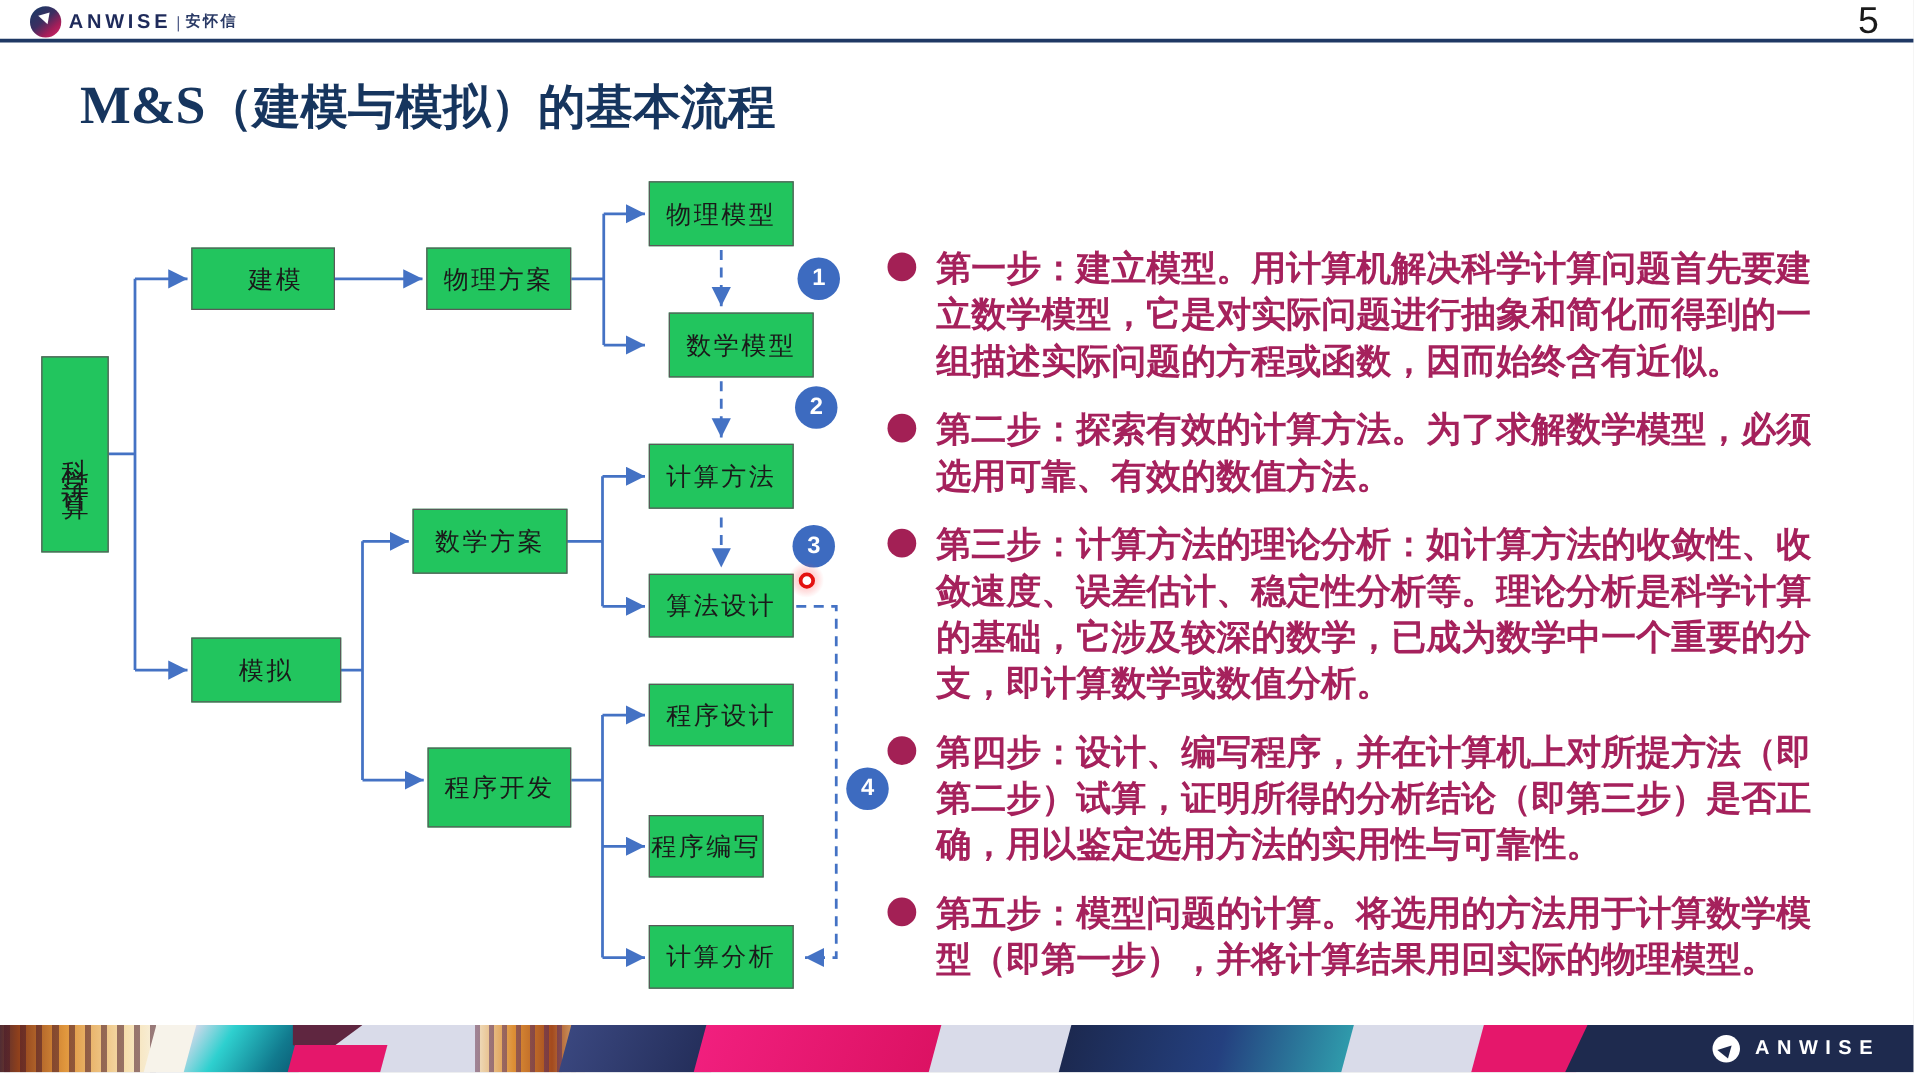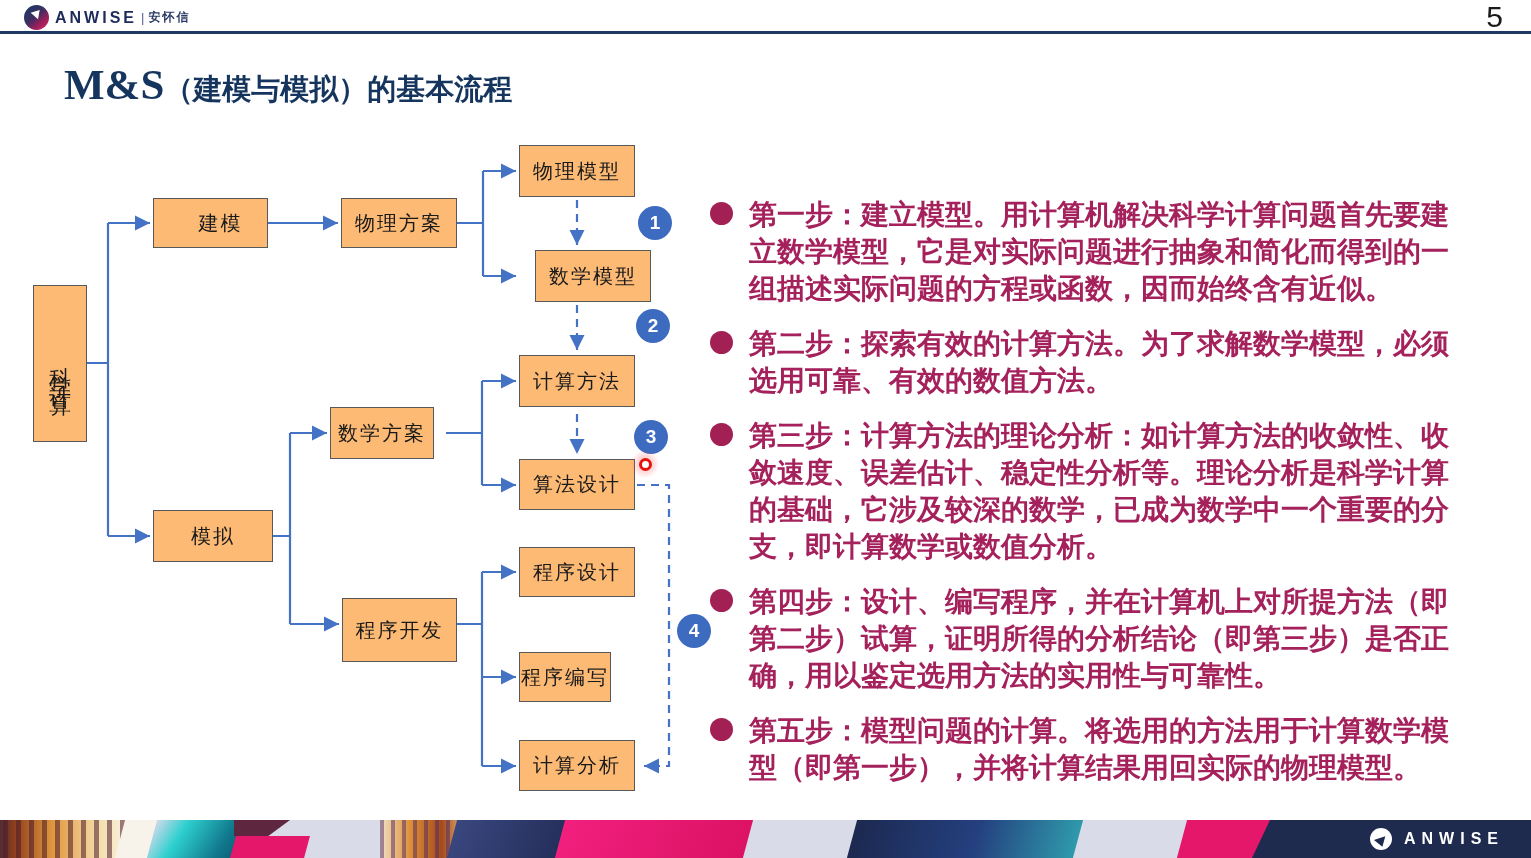--- a/index.html
+++ b/index.html
@@ -15,28 +15,28 @@
     border-bottom:8px solid #ffffff;transform:rotate(42deg);}
   .logo-en{font-weight:bold;font-size:16px;letter-spacing:3px;color:#1e2a5a;}
   .logo-sep{font-size:13px;color:#55608a;margin:0 -2px;}
   .logo-cn{font-weight:bold;font-size:12px;letter-spacing:2px;color:#2a3a66;}
   .page-num{position:absolute;top:0px;right:28px;font-size:30px;color:#1a1a1a;}
   .rule{position:absolute;left:0;top:31px;width:100%;height:3px;background:var(--rule-navy,#1F3864);}
 
   
   .title{position:absolute;left:64px;top:60px;margin:0;color:var(--navy,#16355E);white-space:nowrap;}
   .title-en{font-family:"Liberation Serif",serif;font-weight:bold;font-size:43px;}
-  .title-zh{font-family:"Liberation Sans",sans-serif;font-weight:bold;font-size:29px;}
+  .title-zh{font-family:"Liberation Sans",sans-serif;font-weight:bold;font-size:38px;}
 
   
   .flow{position:absolute;left:0;top:0;width:760px;height:820px;}
   .conns{position:absolute;left:0;top:0;}
   .ln{stroke:var(--line-blue,#4472C4);stroke-width:2.2;fill:none;}
   .lnd{stroke:var(--line-blue,#4472C4);stroke-width:2.2;fill:none;stroke-dasharray:8 6;}
-  .fbox{position:absolute;background:#fdba74;border:1.6px solid var(--box-border,#595959);
+  .fbox{position:absolute;background:#22c55e;border:1.6px solid var(--box-border,#595959);
         display:flex;align-items:center;justify-content:center;
         font-size:20px;letter-spacing:2px;color:#1a1a1a;box-sizing:border-box;white-space:nowrap;}
   .fbox.root{writing-mode:vertical-rl;text-orientation:upright;font-size:22px;letter-spacing:9px;padding-top:8px;}
   .badge{position:absolute;width:34px;height:34px;border-radius:50%;
          background:var(--circle-blue,#3D6BC0);color:#fff;font-size:19px;font-weight:bold;
          display:flex;align-items:center;justify-content:center;z-index:3;}
   .cursor{position:absolute;left:631px;top:450px;width:28px;height:28px;z-index:4;
           background:radial-gradient(circle,rgba(255,70,70,.40) 0%,rgba(255,70,70,.18) 45%,rgba(255,70,70,0) 72%);}
   .cursor::after{content:"";position:absolute;left:8px;top:8px;width:7px;height:7px;
           border:3px solid #e41210;border-radius:50%;background:#fff;}
@@ -117,21 +117,21 @@
       <line class="lnd" x1="577" y1="414" x2="577" y2="454" marker-end="url(#arr)"></line>
       <path class="lnd" d="M637,485 H669 V766 H644" marker-end="url(#arr)"></path>
     </svg>
 
     <div class="fbox root" style="left:33px;top:285px;width:54px;height:157px;">科学计算</div>
     <div class="fbox" style="left:153px;top:198px;width:115px;height:50px;padding-left:20px;">建模</div>
     <div class="fbox" style="left:341px;top:198px;width:116px;height:50px;">物理方案</div>
     <div class="fbox" style="left:519px;top:145px;width:116px;height:52px;">物理模型</div>
     <div class="fbox" style="left:535px;top:250px;width:116px;height:52px;">数学模型</div>
     <div class="fbox" style="left:519px;top:355px;width:116px;height:52px;">计算方法</div>
-    <div class="fbox" style="left:330px;top:407px;width:104px;height:52px;">数学方案</div>
+    <div class="fbox" style="left:330px;top:407px;width:124px;height:52px;">数学方案</div>
     <div class="fbox" style="left:519px;top:459px;width:116px;height:51px;">算法设计</div>
     <div class="fbox" style="left:153px;top:510px;width:120px;height:52px;">模拟</div>
     <div class="fbox" style="left:342px;top:598px;width:115px;height:64px;">程序开发</div>
     <div class="fbox" style="left:519px;top:547px;width:116px;height:50px;">程序设计</div>
     <div class="fbox" style="left:519px;top:652px;width:92px;height:50px;">程序编写</div>
     <div class="fbox" style="left:519px;top:740px;width:116px;height:51px;">计算分析</div>
 
     <div class="badge" style="left:638px;top:206px;">1</div>
     <div class="badge" style="left:636px;top:309px;">2</div>
     <div class="badge" style="left:634px;top:420px;">3</div>

